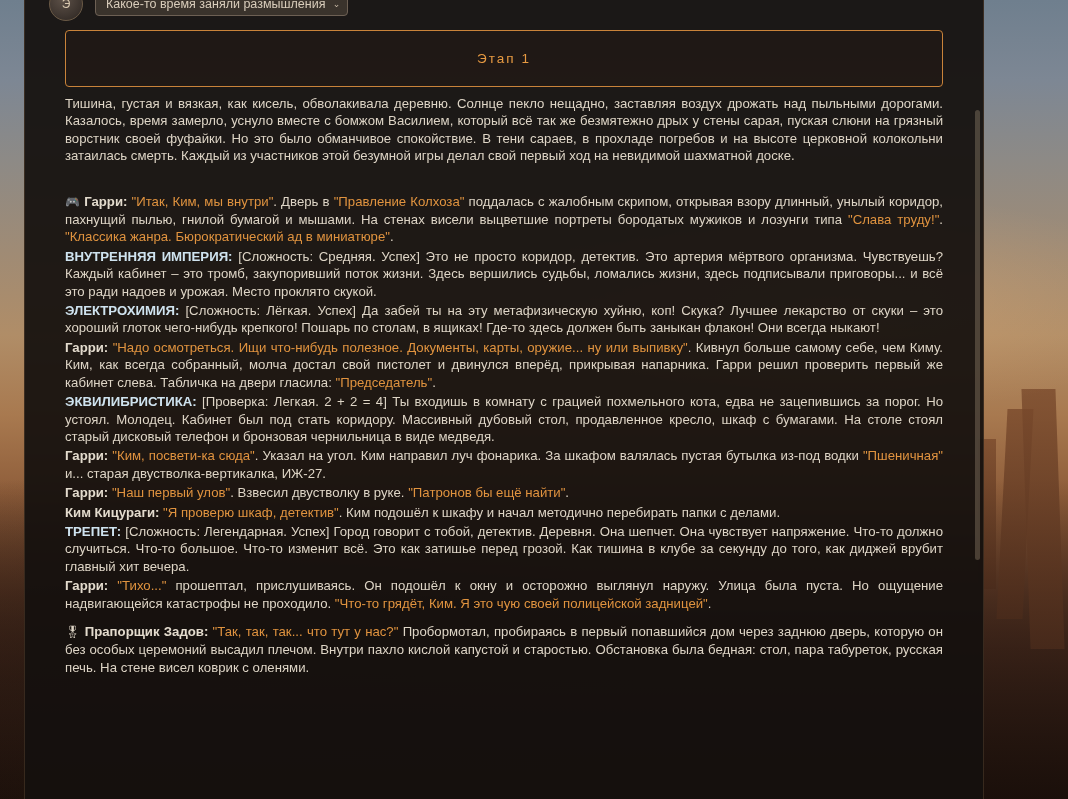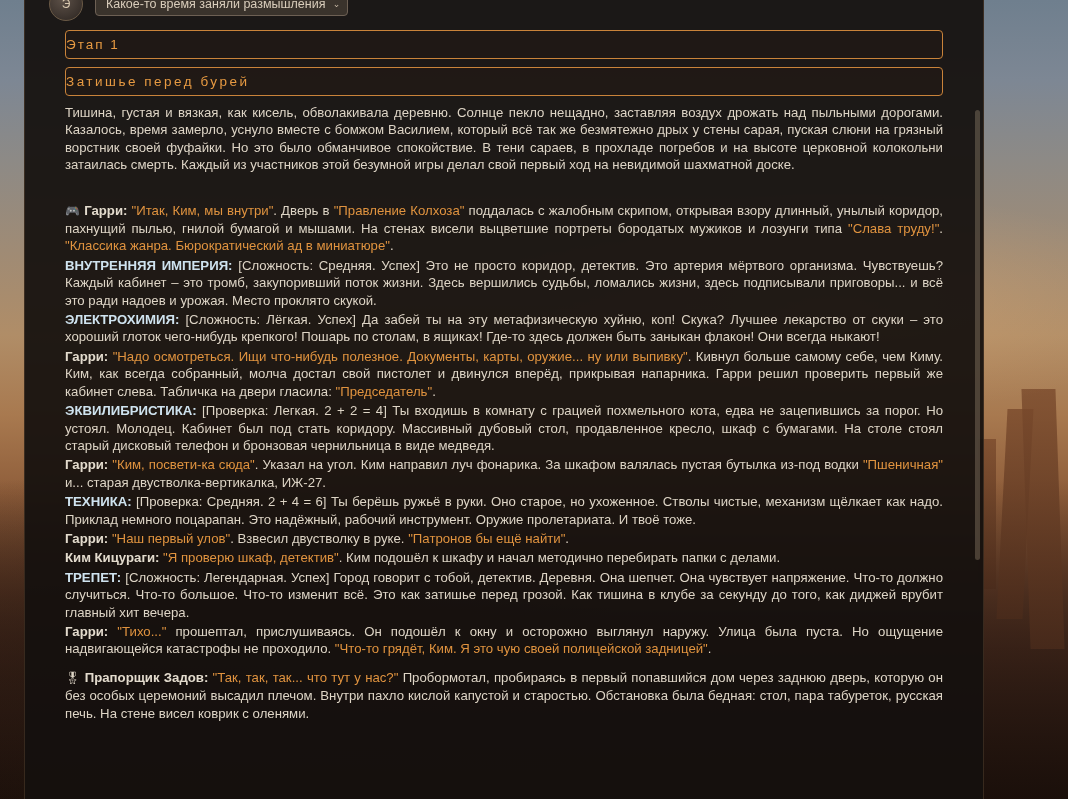--- a/index.html
+++ b/index.html
@@ -84,24 +84,24 @@
   .thought-select .chev {
     position: absolute; right: 7px; top: 50%; transform: translateY(-50%);
     font-size: 9px; color: #c9bba8;
   }
 
   
   .banner {
     border: 1px solid #c9833a;
     border-radius: 4px;
     color: #e79a42;
-    text-align: left;
+    text-align: center;
     font-size: 13.5px;
     letter-spacing: 2px;
-    padding: 6px 0;
+    padding: 20px 0;
     margin: 8px 0;
     background: rgba(40,26,16,.35);
   }
   .banner.b2 { letter-spacing: 2.5px; }
 
   
   .para {
     color: #ded5c6;
     font-size: 13.2px;
     line-height: 17.4px;
@@ -134,32 +134,30 @@
 
     <div class="toprow">
       <div class="avatar-sm">Э</div>
       <div class="thought-select">
         <span>Какое-то время заняли размышления</span>
         <span class="chev">⌄</span>
       </div>
     </div>
 
     <div class="banner">Этап 1</div>
-    <div class="banner b2">Затишье перед бурей</div>
 
     <p class="para intro">Тишина, густая и вязкая, как кисель, обволакивала деревню. Солнце пекло нещадно, заставляя воздух дрожать над пыльными дорогами. Казалось, время замерло, уснуло вместе с бомжом Василием, который всё так же безмятежно дрых у стены сарая, пуская слюни на грязный ворстник своей фуфайки. Но это было обманчивое спокойствие. В тени сараев, в прохладе погребов и на высоте церковной колокольни затаилась смерть. Каждый из участников этой безумной игры делал свой первый ход на невидимой шахматной доске.</p>
 
     <div id="lines">
         <p class="para block"><span class="icon-badge">🎮 </span><span class="speaker">Гарри: </span><span class="quote">"Итак, Ким, мы внутри"</span><span>. Дверь в </span><span class="quote">"Правление Колхоза"</span><span> поддалась с жалобным скрипом, открывая взору длинный, унылый коридор, пахнущий пылью, гнилой бумагой и мышами. На стенах висели выцветшие портреты бородатых мужиков и лозунги типа </span><span class="quote">"Слава труду!"</span><span>. </span><span class="quote">"Классика жанра. Бюрократический ад в миниатюре"</span><span>.</span></p>
         <p class="para"><span class="skill">ВНУТРЕННЯЯ ИМПЕРИЯ:</span><span> [Сложность: Средняя. Успех] Это не просто коридор, детектив. Это артерия мёртвого организма. Чувствуешь? Каждый кабинет – это тромб, закупоривший поток жизни. Здесь вершились судьбы, ломались жизни, здесь подписывали приговоры... и всё это ради надоев и урожая. Место проклято скукой.</span></p>
         <p class="para"><span class="skill">ЭЛЕКТРОХИМИЯ:</span><span> [Сложность: Лёгкая. Успех] Да забей ты на эту метафизическую хуйню, коп! Скука? Лучшее лекарство от скуки – это хороший глоток чего-нибудь крепкого! Пошарь по столам, в ящиках! Где-то здесь должен быть заныкан флакон! Они всегда ныкают!</span></p>
         <p class="para"><span class="speaker">Гарри: </span><span class="quote">"Надо осмотреться. Ищи что-нибудь полезное. Документы, карты, оружие... ну или выпивку"</span><span>. Кивнул больше самому себе, чем Киму. Ким, как всегда собранный, молча достал свой пистолет и двинулся вперёд, прикрывая напарника. Гарри решил проверить первый же кабинет слева. Табличка на двери гласила: </span><span class="quote">"Председатель"</span><span>.</span></p>
         <p class="para"><span class="skill">ЭКВИЛИБРИСТИКА:</span><span> [Проверка: Легкая. 2 + 2 = 4] Ты входишь в комнату с грацией похмельного кота, едва не зацепившись за порог. Но устоял. Молодец. Кабинет был под стать коридору. Массивный дубовый стол, продавленное кресло, шкаф с бумагами. На столе стоял старый дисковый телефон и бронзовая чернильница в виде медведя.</span></p>
         <p class="para"><span class="speaker">Гарри: </span><span class="quote">"Ким, посвети-ка сюда"</span><span>. Указал на угол. Ким направил луч фонарика. За шкафом валялась пустая бутылка из-под водки </span><span class="quote">"Пшеничная"</span><span> и... старая двустволка-вертикалка, ИЖ-27.</span></p>
-        <p class="para"><span class="skill">ТЕХНИКА:</span><span> [Проверка: Средняя. 2 + 4 = 6] Ты берёшь ружьё в руки. Оно старое, но ухоженное. Стволы чистые, механизм щёлкает как надо. Приклад немного поцарапан. Это надёжный, рабочий инструмент. Оружие пролетариата. И твоё тоже.</span></p>
         <p class="para"><span class="speaker">Гарри: </span><span class="quote">"Наш первый улов"</span><span>. Взвесил двустволку в руке. </span><span class="quote">"Патронов бы ещё найти"</span><span>.</span></p>
         <p class="para"><span class="speaker">Ким Кицураги: </span><span class="quote">"Я проверю шкаф, детектив"</span><span>. Ким подошёл к шкафу и начал методично перебирать папки с делами.</span></p>
         <p class="para"><span class="skill">ТРЕПЕТ:</span><span> [Сложность: Легендарная. Успех] Город говорит с тобой, детектив. Деревня. Она шепчет. Она чувствует напряжение. Что-то должно случиться. Что-то большое. Что-то изменит всё. Это как затишье перед грозой. Как тишина в клубе за секунду до того, как диджей врубит главный хит вечера.</span></p>
         <p class="para"><span class="speaker">Гарри: </span><span class="quote">"Тихо..."</span><span> прошептал, прислушиваясь. Он подошёл к окну и осторожно выглянул наружу. Улица была пуста. Но ощущение надвигающейся катастрофы не проходило. </span><span class="quote">"Что-то грядёт, Ким. Я это чую своей полицейской задницей"</span><span>.</span></p>
         <p class="para block"><span class="icon-badge">🎖 </span><span class="speaker">Прапорщик Задов: </span><span class="quote">"Так, так, так... что тут у нас?"</span><span> Пробормотал, пробираясь в первый попавшийся дом через заднюю дверь, которую он без особых церемоний высадил плечом. Внутри пахло кислой капустой и старостью. Обстановка была бедная: стол, пара табуреток, русская печь. На стене висел коврик с оленями. </span></p>
       </div>
 
   </div>
   <div class="scrollbar"></div>
 </div>

